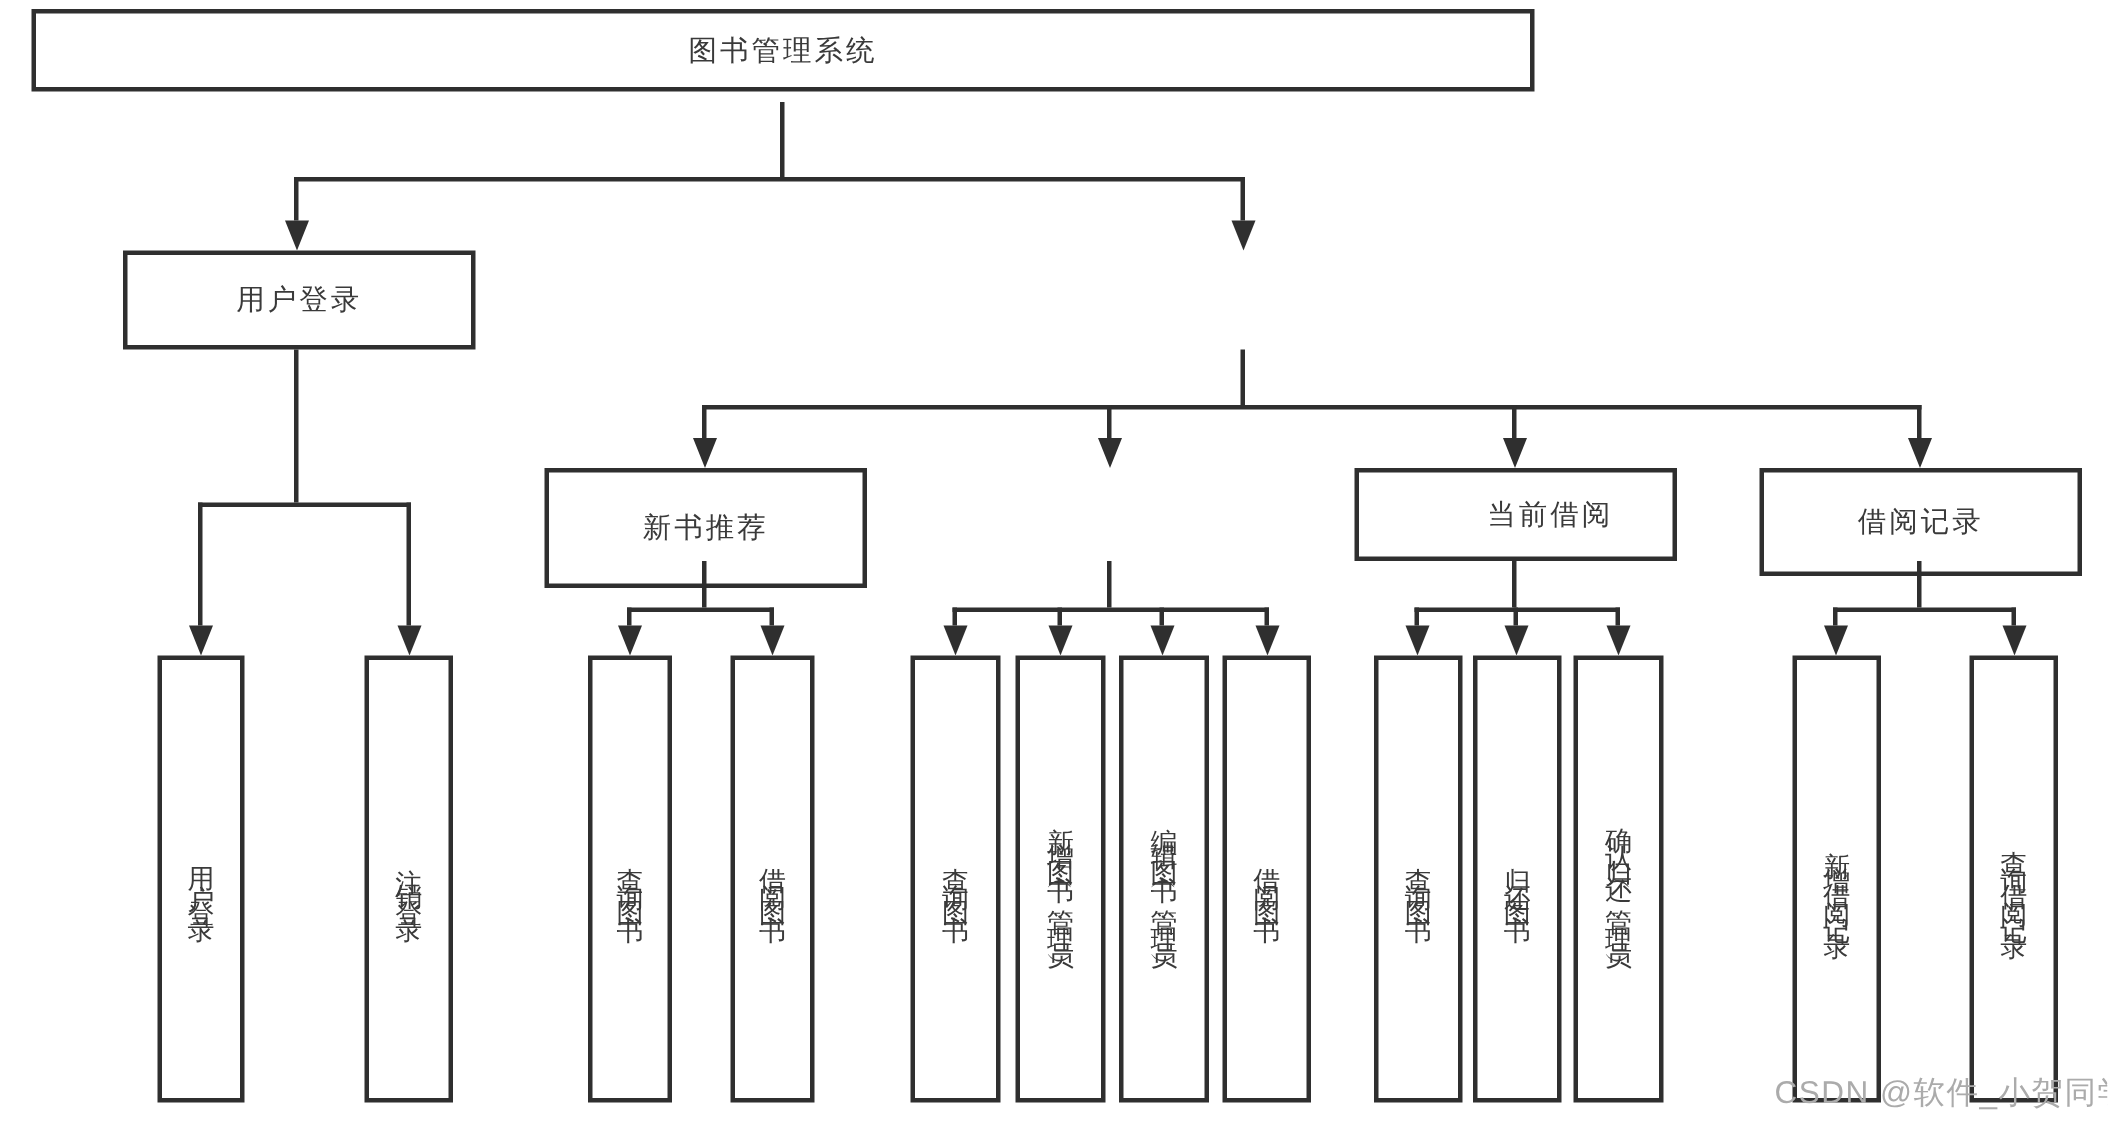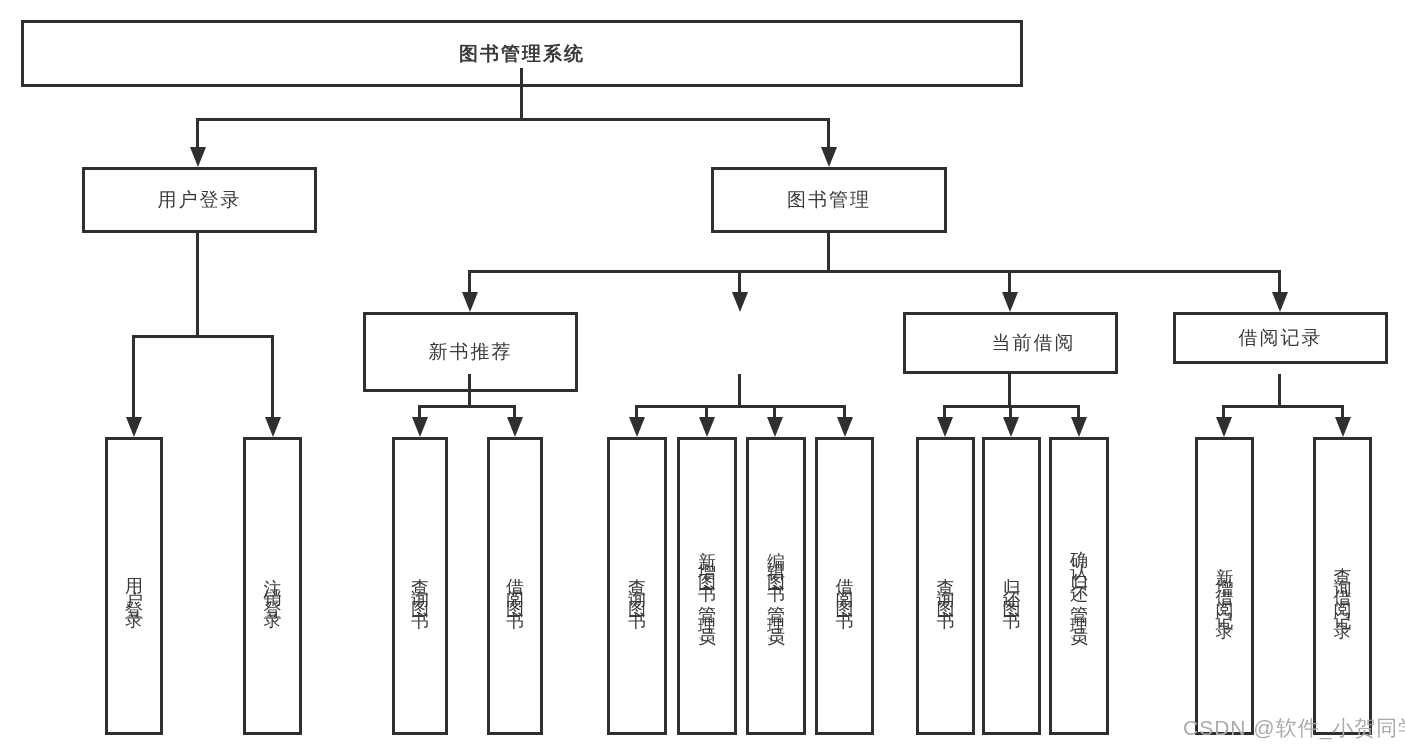--- a/index.html
+++ b/index.html
@@ -68,55 +68,52 @@
     letter-spacing: 1px;
     z-index: 5;
     white-space: nowrap;
   }
 </style>
 </head>
 <body>
 
 <div id="canvas">
 
-  <div class="node" style="left:21px; top:20px; width:1002px; height:67px;font-weight:bold;">
+  <div class="node" style="left:21px; top:6px; width:1002px; height:55px;">
     <span>图书管理系统</span>
   </div>
 
   <div class="v-line" style="left:520px; top:68px;  height:50px;"></div>
   <div class="h-line" style="left:196px; top:118px; width:634px;"></div>
   <div class="arrow" style="left:196px; top:118px; height:29px;"></div>
   <div class="arrow" style="left:827px; top:118px; height:29px;"></div>
 
   <div class="node" style="left:82px; top:167px; width:235px; height:66px;">
     <span>用户登录</span>
-  </div>
-  <div class="node" style="left:711px; top:167px; width:236px; height:66px;">
-    <span>图书管理</span>
   </div>
 
   <div class="v-line" style="left:196px; top:233px; height:102px;"></div>
   <div class="h-line" style="left:132px; top:335px; width:142px;"></div>
   <div class="arrow" style="left:132px; top:335px; height:82px;"></div>
   <div class="arrow" style="left:271px; top:335px; height:82px;"></div>
 
   <div class="v-line" style="left:827px; top:233px; height:37px;"></div>
   <div class="h-line" style="left:468px; top:270px; width:813px;"></div>
   <div class="arrow" style="left:468px;  top:270px; height:22px;"></div>
   <div class="arrow" style="left:738px;  top:270px; height:22px;"></div>
   <div class="arrow" style="left:1008px; top:270px; height:22px;"></div>
   <div class="arrow" style="left:1278px; top:270px; height:22px;"></div>
 
   <div class="node" style="left:363px; top:312px; width:215px; height:80px;">
     <span>新书推荐</span>
   </div>
   <div class="node" style="left:903px; top:312px; width:215px; height:62px;padding-left:46px;">
     <span>当前借阅</span>
   </div>
-  <div class="node" style="left:1173px; top:312px; width:215px; height:52px;text-align:right;">
+  <div class="node" style="left:1173px; top:312px; width:215px; height:72px;text-align:right;">
     <span>借阅记录</span>
   </div>
 
   <div class="v-line" style="left:468px; top:374px; height:31px;"></div>
   <div class="h-line" style="left:418px; top:405px; width:98px;"></div>
   <div class="arrow" style="left:418px; top:405px; height:12px;"></div>
   <div class="arrow" style="left:513px; top:405px; height:12px;"></div>
 
   <div class="v-line" style="left:738px; top:374px; height:31px;"></div>
   <div class="h-line" style="left:635px; top:405px; width:211px;"></div>

